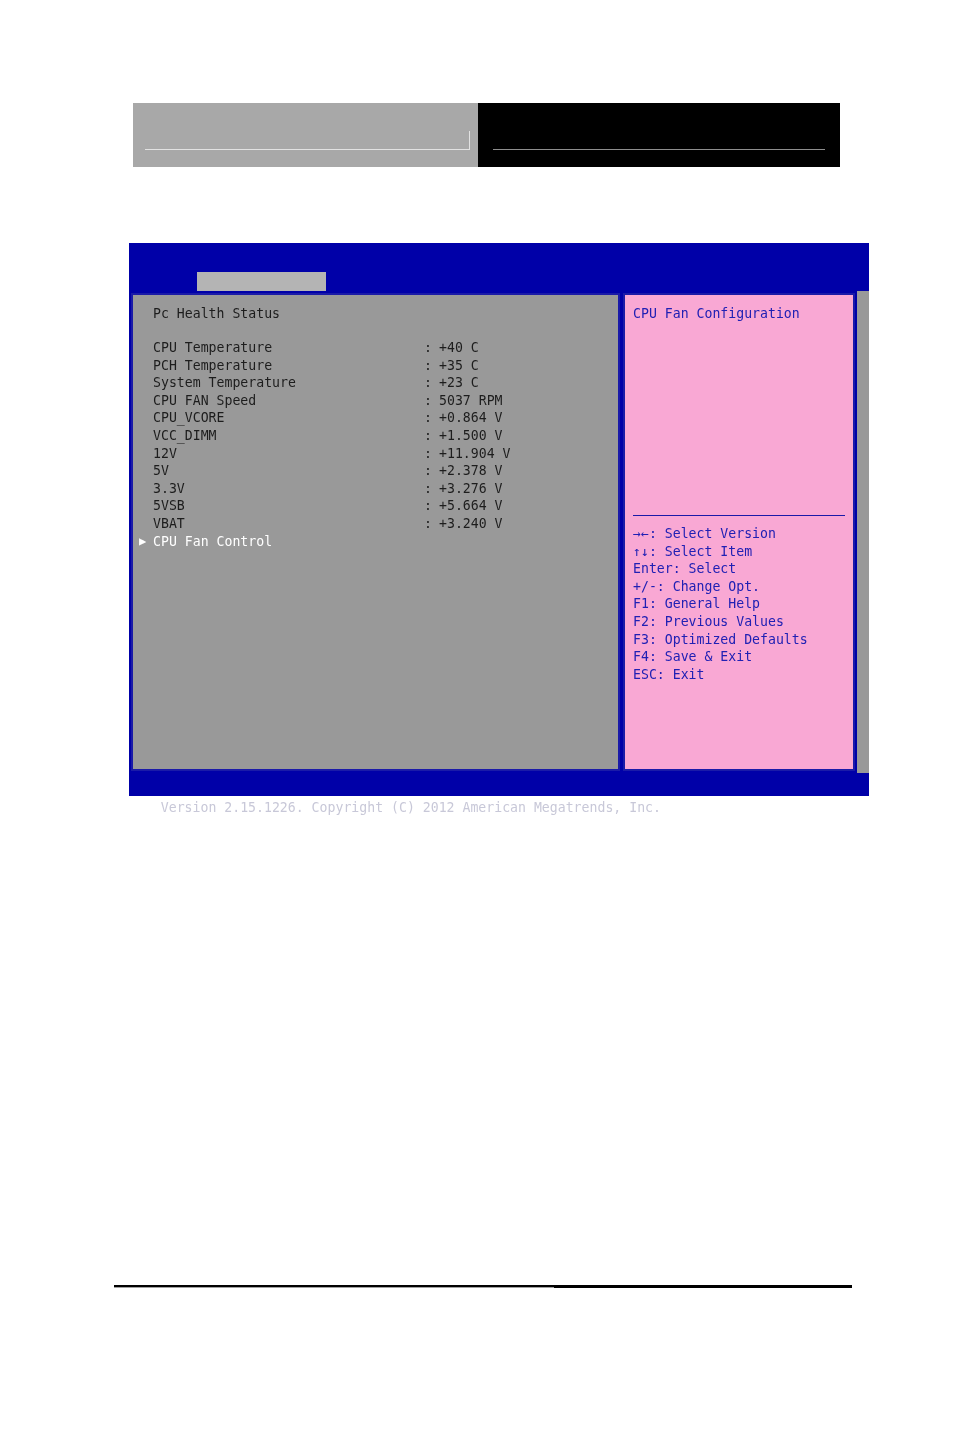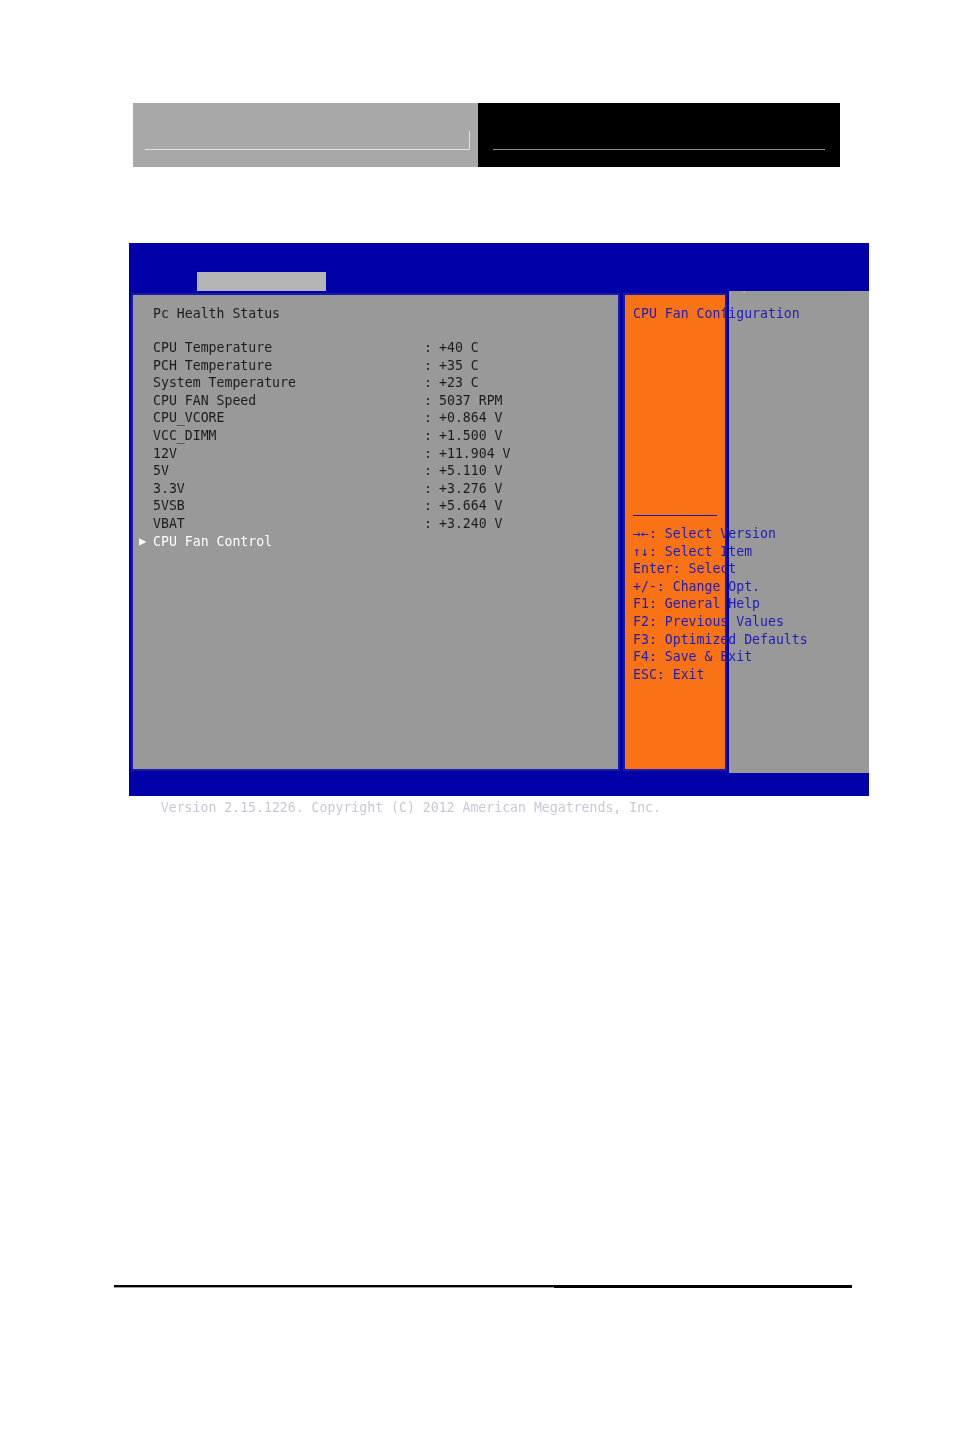--- a/index.html
+++ b/index.html
@@ -98,41 +98,41 @@
     background: #b4b4b4;
     color: #2020a8;
     font-size: 13.2px;
     white-space: pre;
   }
 
   #bios-body {
     position: absolute;
     left: 0;
     top: 48px;
-    width: 600px;
+    width: 728px;
     height: 482px;
     background: #0000a8;
     padding: 2px;
     box-sizing: border-box;
     display: flex;
   }
   #panel-left {
     width: 489px;
     background: #999999;
     border: 2px solid #1a1aa8;
     box-sizing: border-box;
     position: relative;
   }
   #panel-gap {
     width: 3px;
     background: #0000a8;
   }
   #panel-right {
     flex: 1;
-    background: #f97316;
+    background: #f9a8d4;
     border: 2px solid #1a1aa8;
     box-sizing: border-box;
     position: relative;
   }
 
   
   #health-title {
     position: absolute;
     left: 20px;
     top: 10px;
@@ -290,21 +290,21 @@
       <div id="health-title">Pc Health Status</div>
 
       <div id="sensor-list">
           <div class="sensor-row"><span class="sensor-label">CPU Temperature</span><span class="sensor-colon">:</span><span class="sensor-value">+40 C</span></div>
           <div class="sensor-row"><span class="sensor-label">PCH Temperature</span><span class="sensor-colon">:</span><span class="sensor-value">+35 C</span></div>
           <div class="sensor-row"><span class="sensor-label">System Temperature</span><span class="sensor-colon">:</span><span class="sensor-value">+23 C</span></div>
           <div class="sensor-row"><span class="sensor-label">CPU FAN Speed</span><span class="sensor-colon">:</span><span class="sensor-value">5037 RPM</span></div>
           <div class="sensor-row"><span class="sensor-label">CPU_VCORE</span><span class="sensor-colon">:</span><span class="sensor-value">+0.864 V</span></div>
           <div class="sensor-row"><span class="sensor-label">VCC_DIMM</span><span class="sensor-colon">:</span><span class="sensor-value">+1.500 V</span></div>
           <div class="sensor-row"><span class="sensor-label">12V</span><span class="sensor-colon">:</span><span class="sensor-value">+11.904 V</span></div>
-          <div class="sensor-row"><span class="sensor-label">5V</span><span class="sensor-colon">:</span><span class="sensor-value">+5.110 V</span></div>
+          <div class="sensor-row"><span class="sensor-label">5V</span><span class="sensor-colon">:</span><span class="sensor-value">+2.378 V</span></div>
           <div class="sensor-row"><span class="sensor-label">3.3V</span><span class="sensor-colon">:</span><span class="sensor-value">+3.276 V</span></div>
           <div class="sensor-row"><span class="sensor-label">5VSB</span><span class="sensor-colon">:</span><span class="sensor-value">+5.664 V</span></div>
           <div class="sensor-row"><span class="sensor-label">VBAT</span><span class="sensor-colon">:</span><span class="sensor-value">+3.240 V</span></div>
         </div>
 
       <div id="cpu-fan-control-row">
         <span class="arrow">▶</span>
         <span class="label">CPU Fan Control</span>
       </div>
     </div>

